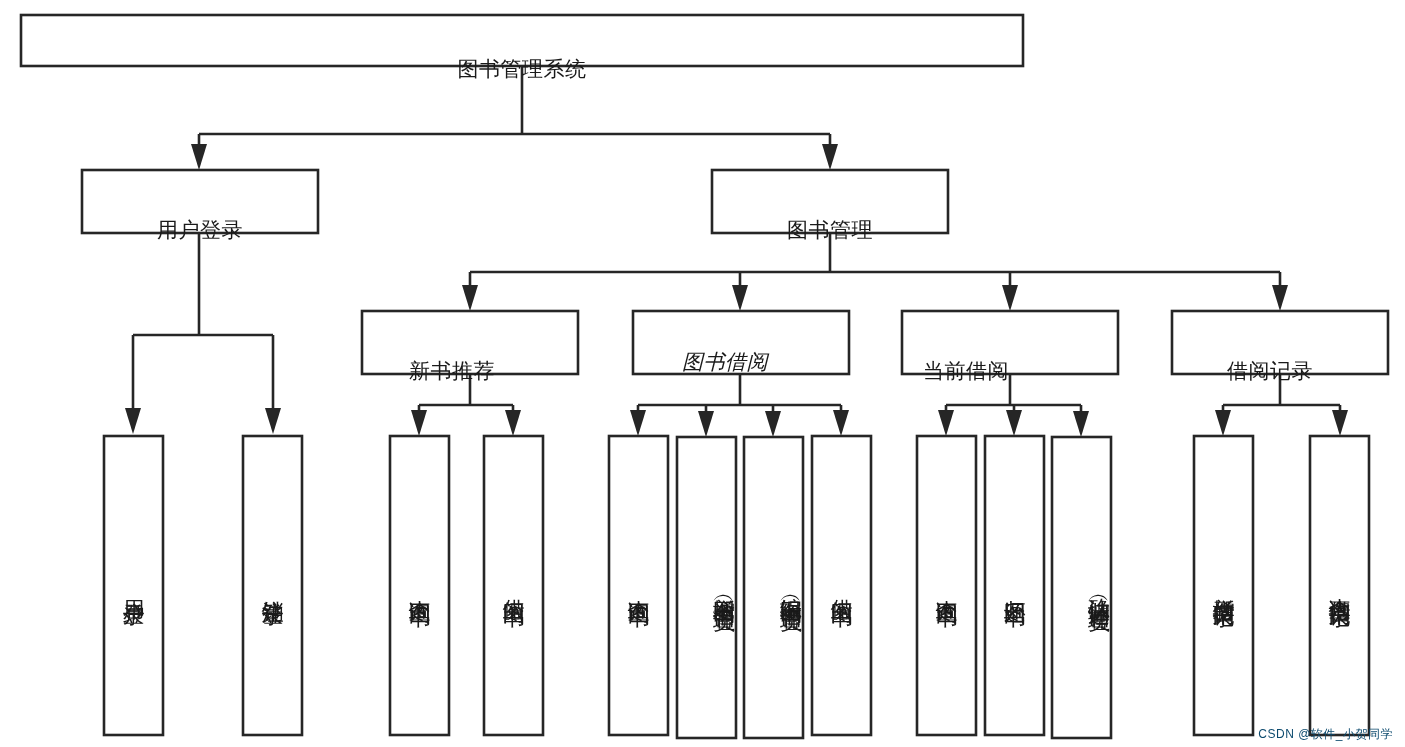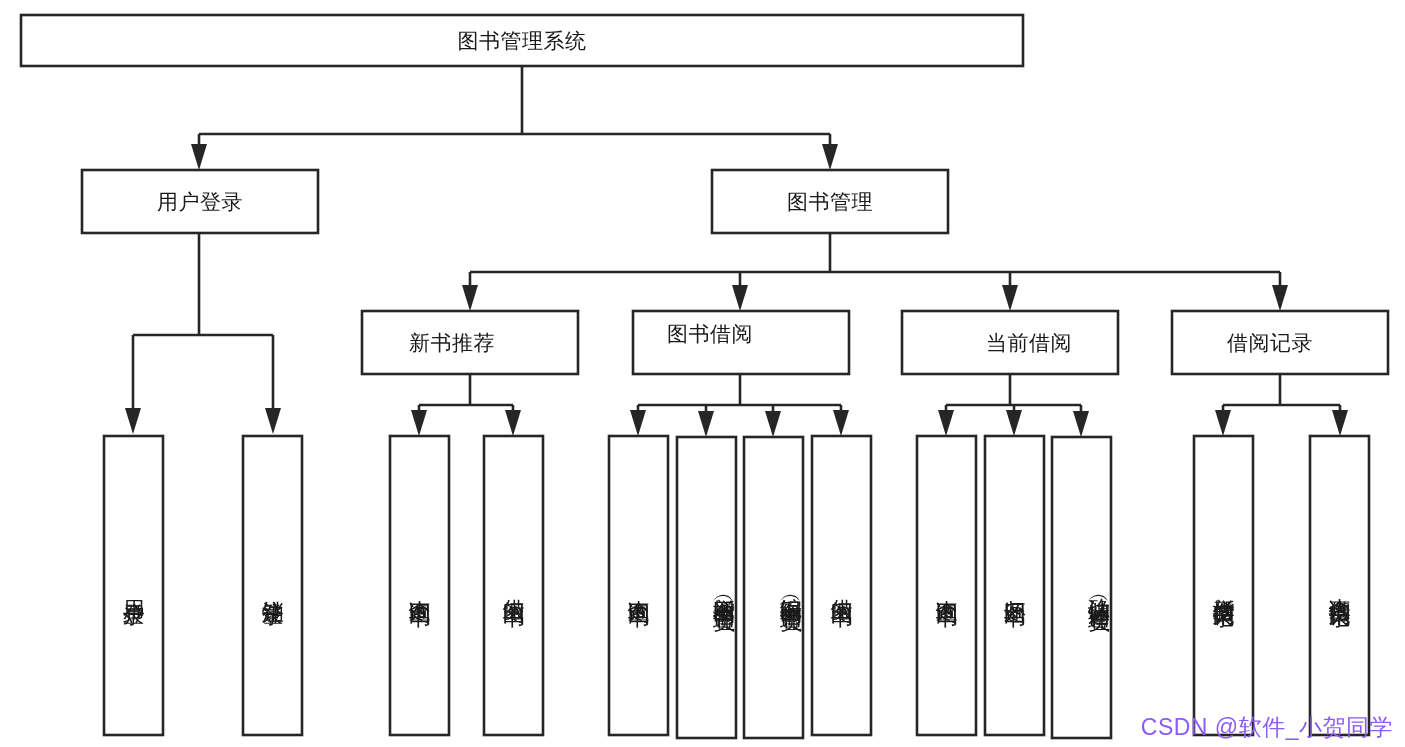--- a/index.html
+++ b/index.html
@@ -44,20 +44,21 @@
     position: absolute;
     display: flex;
     align-items: center;
     justify-content: center;
     color: #1a1a1a;
     font-size: 21px;
     line-height: 1.1;
     letter-spacing: 0.5px;
     white-space: nowrap;
     pointer-events: none;
+    margin-top: 28px;
   }
   .node-label-v {
     position: absolute;
     display: flex;
     align-items: flex-start;
     justify-content: center;
     color: #1a1a1a;
     font-size: 22px;
     line-height: 1.12;
     writing-mode: vertical-rl;
@@ -66,22 +67,22 @@
     white-space: nowrap;
     pointer-events: none;
   }
   .node-label-v.mid {
     align-items: center;
   }
   .watermark {
     position: absolute;
     right: 12px;
     bottom: 4px;
-    color: #8b5cf6;
-    font-size: 23px;
+    color: #0c4a6e;
+    font-size: 12px;
     letter-spacing: 0.5px;
     white-space: nowrap;
     pointer-events: none;
   }
 </style>
 </head>
 <body>
 
 <div id="diagram-root">
 
@@ -175,22 +176,22 @@
     <rect class="node-box" x="1310" y="436" width="59" height="299"></rect>
 
   </svg>
 
   <div class="node-label-h" style="left:21px; top:15px; width:1002px; height:51px;">图书管理系统</div>
 
   <div class="node-label-h" style="left:82px; top:170px; width:236px; height:63px;">用户登录</div>
   <div class="node-label-h" style="left:712px; top:170px; width:236px; height:63px;text-align:right;">图书管理</div>
 
   <div class="node-label-h" style="left:362px; top:311px; width:180px; height:63px;">新书推荐</div>
-  <div class="node-label-h" style="left:602px; top:311px; width:216px; height:45px;">图书借阅</div>
-  <div class="node-label-h" style="left:921px; top:311px; width:216px; height:63px;">当前借阅</div>
+  <div class="node-label-h" style="left:617px; top:311px; width:216px; height:45px;font-style:italic;">图书借阅</div>
+  <div class="node-label-h" style="left:858px; top:311px; width:216px; height:63px;">当前借阅</div>
   <div class="node-label-h" style="left:1172px; top:311px; width:196px; height:63px;">借阅记录</div>
 
   <div class="node-label-v mid" style="left:104px; top:436px; width:59px; height:299px;">用户登录</div>
   <div class="node-label-v mid" style="left:243px; top:436px; width:59px; height:299px;">注销登录</div>
 
   <div class="node-label-v mid" style="left:390px; top:436px; width:59px; height:299px;">查询图书</div>
   <div class="node-label-v mid" style="left:484px; top:436px; width:59px; height:299px;">借阅图书</div>
 
   <div class="node-label-v mid" style="left:609px; top:436px; width:59px; height:299px;">查询图书</div>
   <div class="node-label-v" style="left:677px; top:443px; width:59px; height:292px;">新增图书（管理员）</div>

